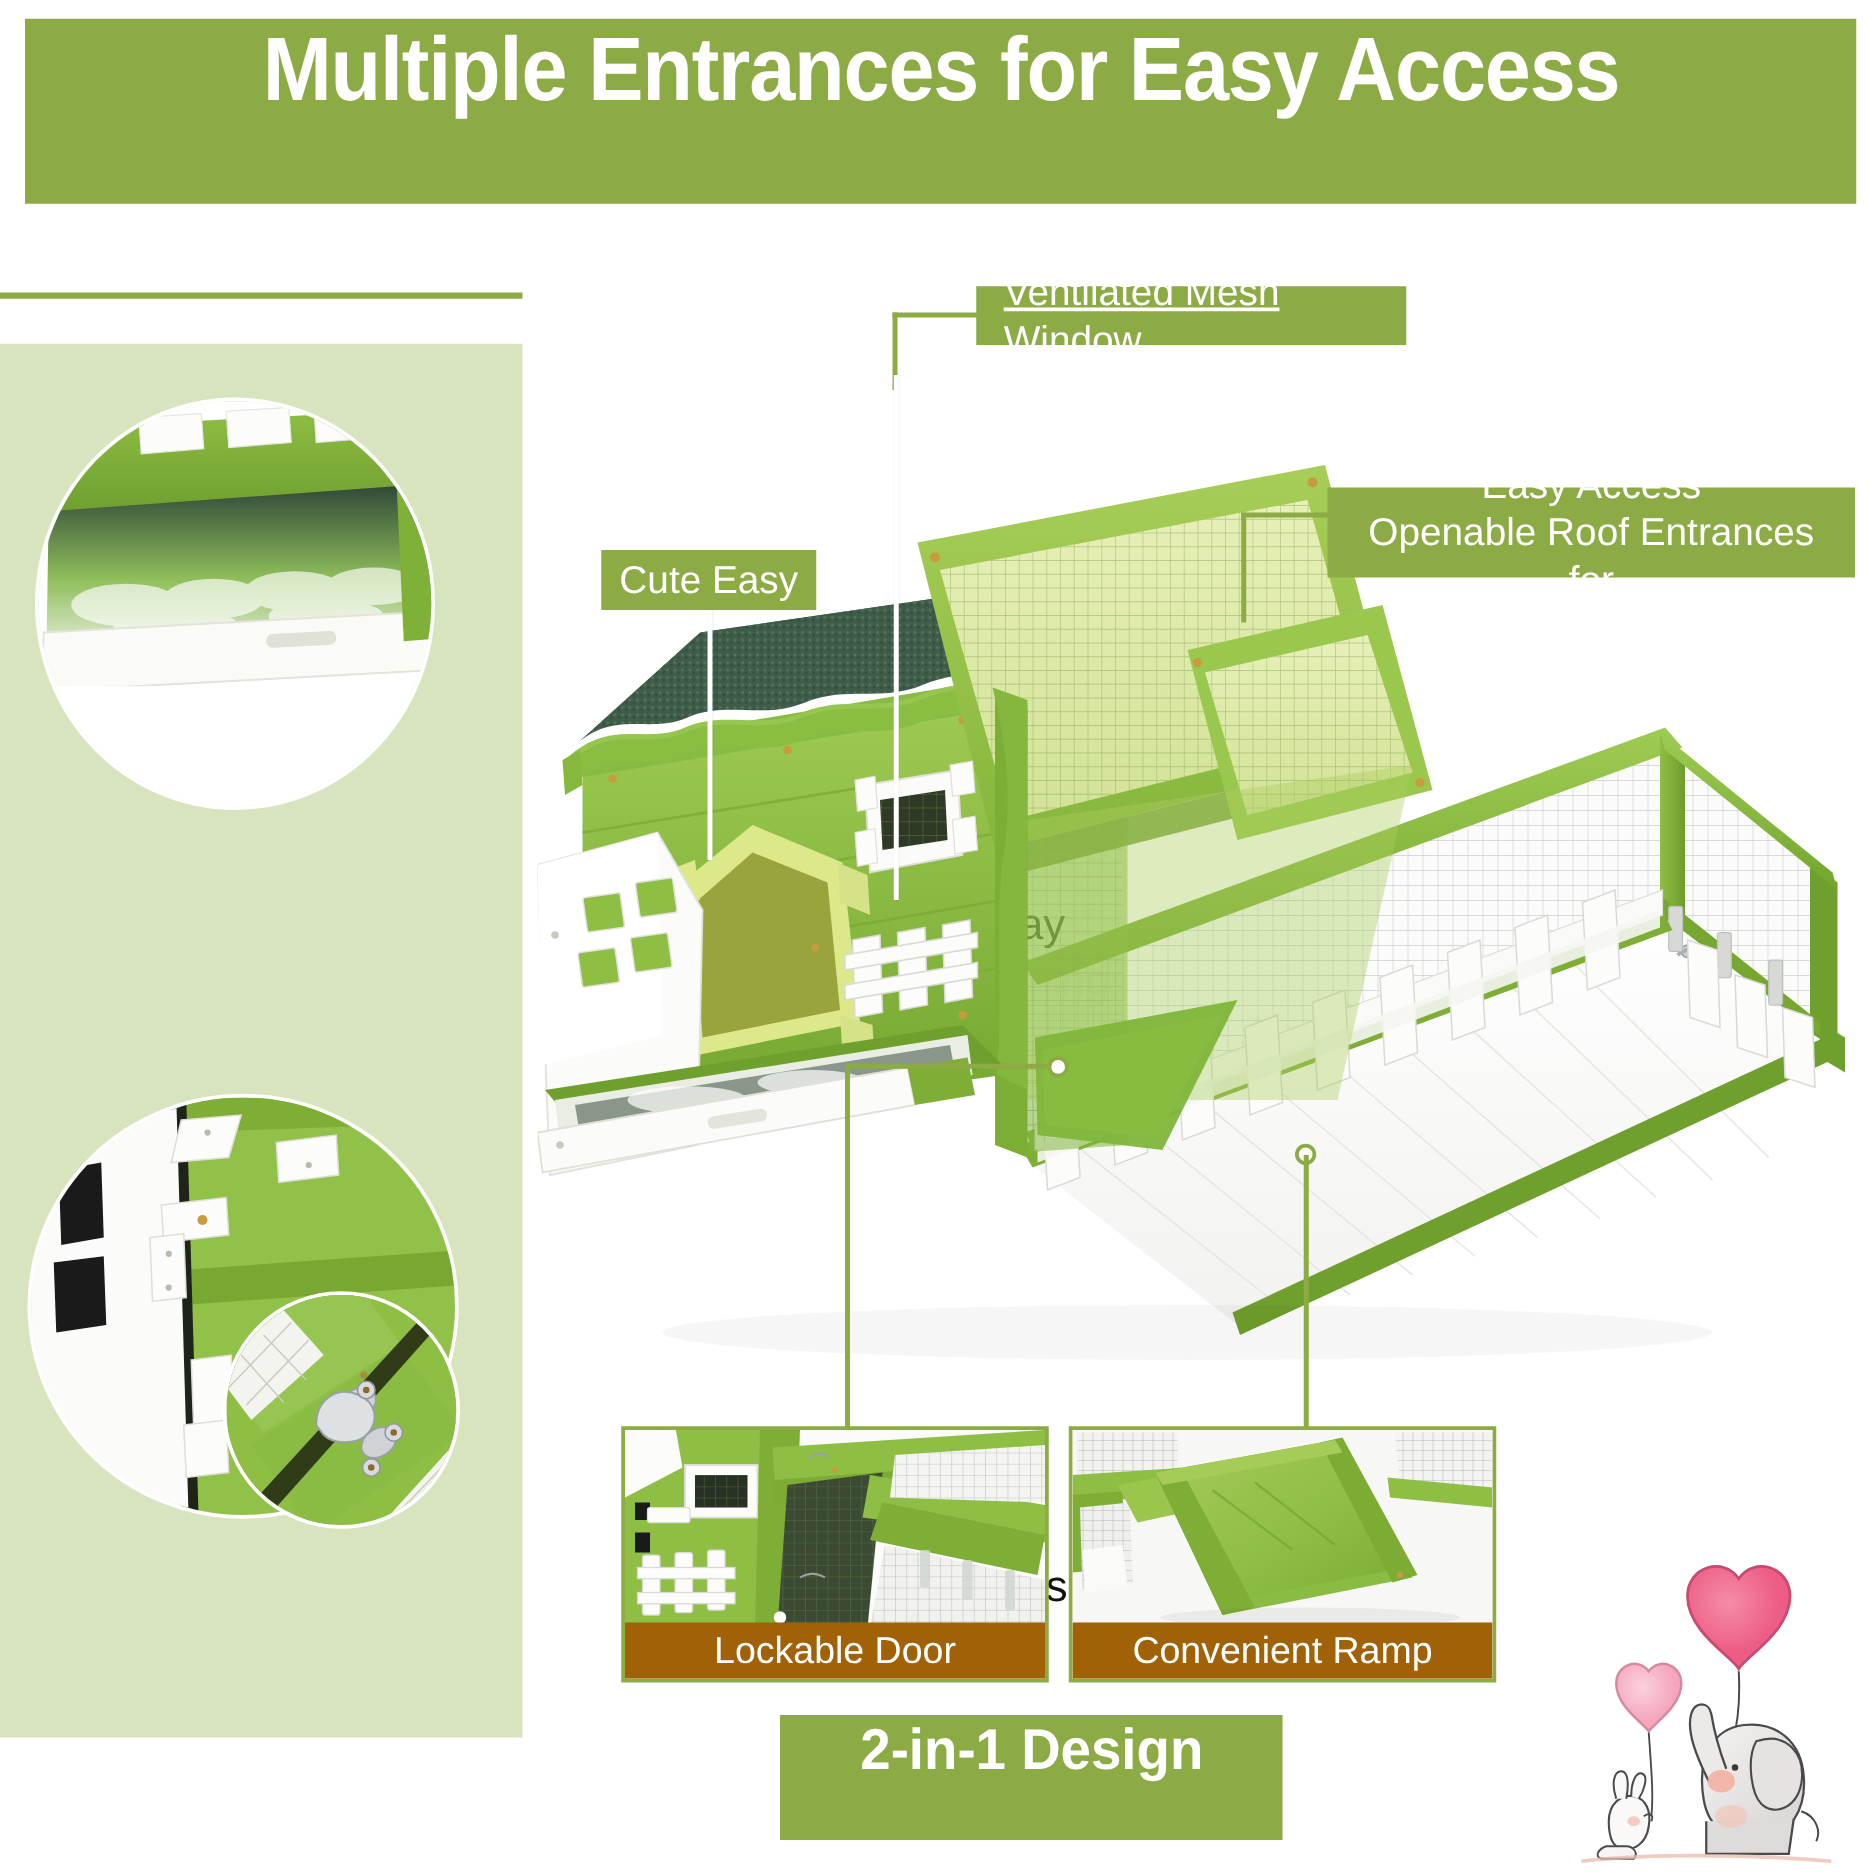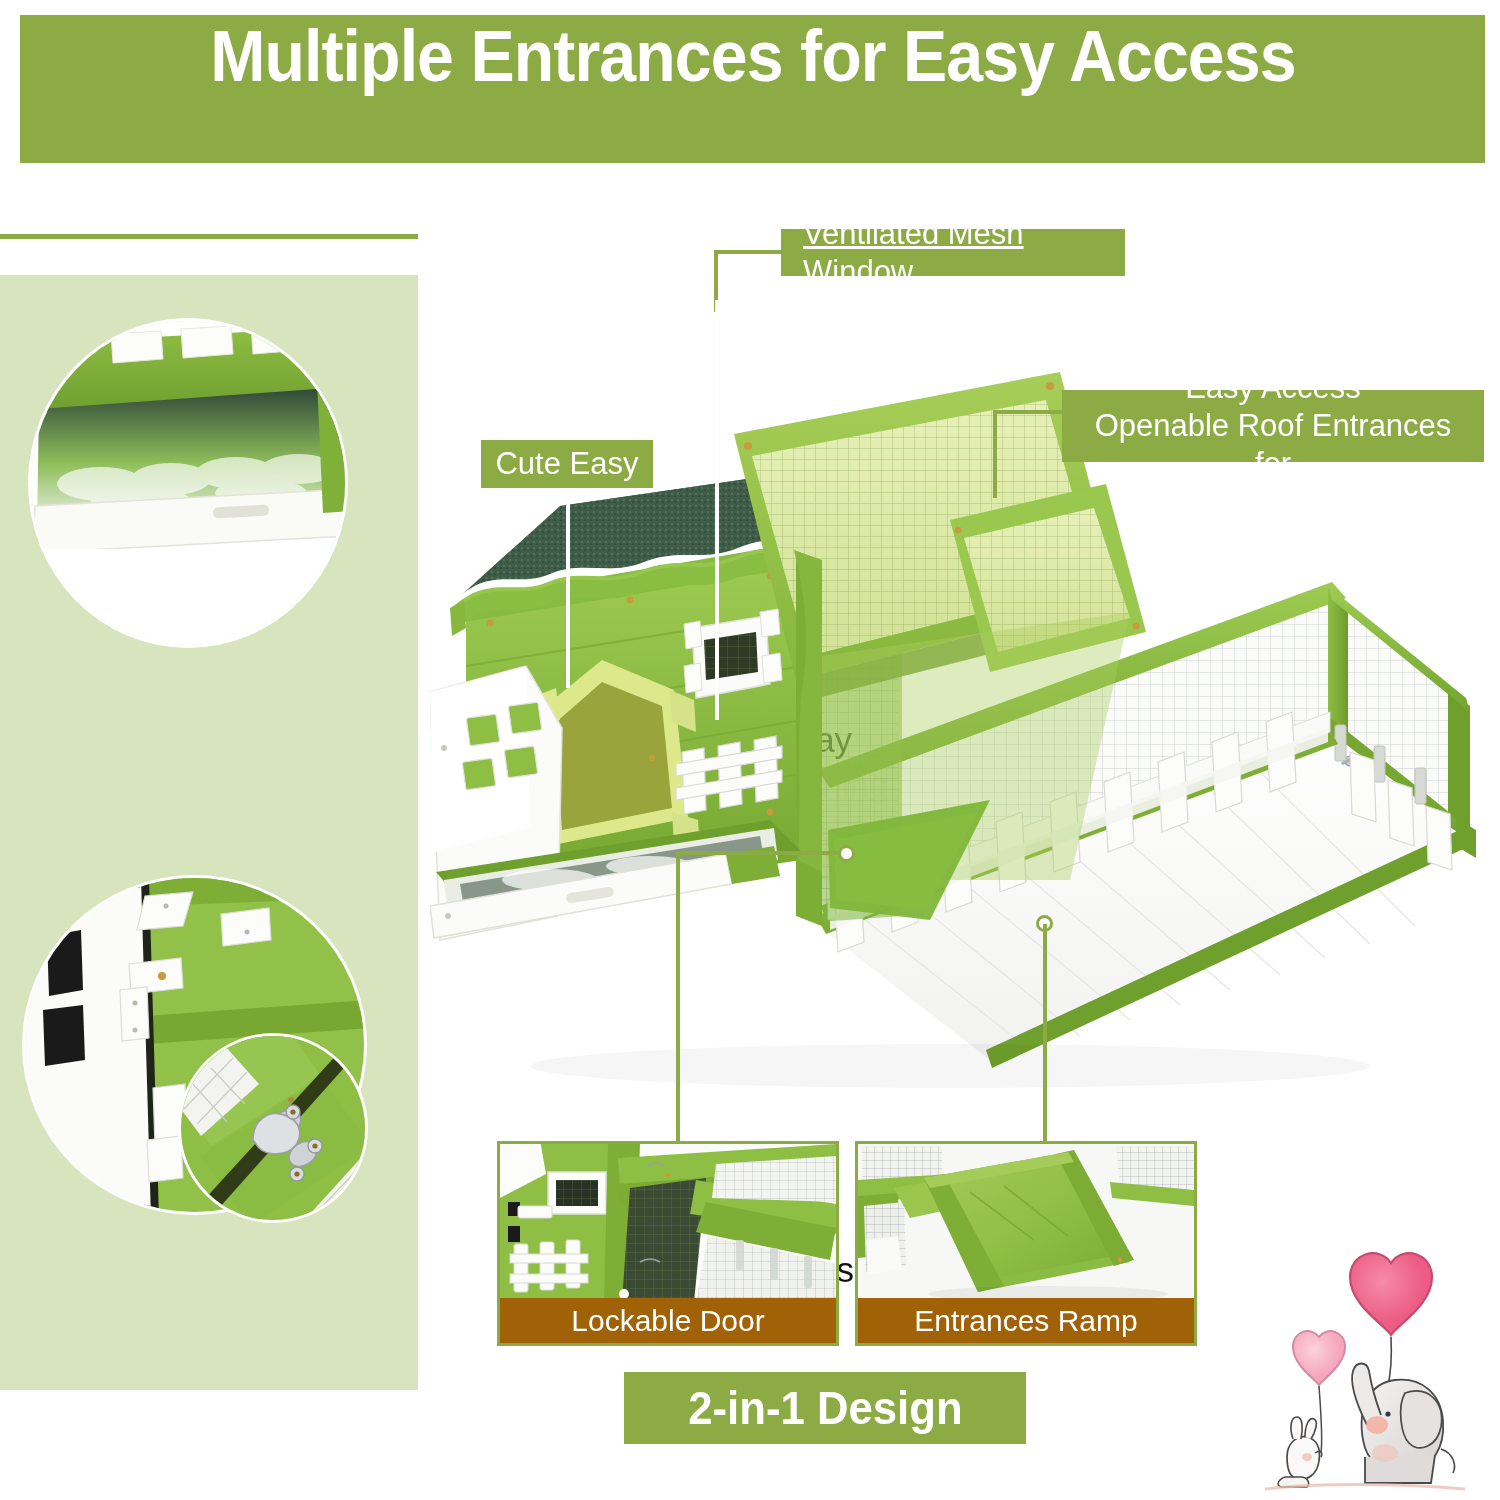--- a/index.html
+++ b/index.html
@@ -193,24 +193,23 @@
     width: 342px;
     height: 205px;
   }
 
   
   #bottom-banner {
     position: absolute;
     left: 624px;
     top: 1372px;
     width: 402px;
-    height: 72px;
+    height: 100px;
     background: #8CAB45;
     display: flex;
-    align-items: center;
     justify-content: center;
   }
   #bottom-banner-text {
     color: #ffffff;
     font-size: 46px;
     font-weight: bold;
     font-family: "Liberation Sans Narrow", "Liberation Sans", sans-serif;
     transform: scaleX(0.95);
     white-space: nowrap;
   }
@@ -747,21 +746,21 @@
       <path d="M66 34 L210 8 L216 18 L72 44 Z" fill="#A5CC59"></path>
 
       <path d="M258 2 L336 2 L336 52 L262 44 Z" fill="#F3F4F0"></path>
       <path d="M258 2 L336 2 L336 52 L262 44 Z" fill="url(#bp2mesh)"></path>
       <path d="M252 38 L336 46 L336 62 L254 54 Z" fill="#8FBE45"></path>
 
       <ellipse cx="190" cy="150" rx="120" ry="8" fill="#000000" opacity="0.05"></ellipse>
       <circle cx="262" cy="116" r="2.4" fill="#C79B3E"></circle>
     </svg>
   </div>
-  <div class="bottom-panel-label">Entrances Ramp</div>
+  <div class="bottom-panel-label">Convenient Ramp</div>
 </div>
 
 <div id="bottom-banner">
   <span id="bottom-banner-text">2-in-1 Design</span>
 </div>
 
 <div id="mascot">
   <svg width="250" height="270" viewBox="0 0 250 270" xmlns="http://www.w3.org/2000/svg">
     <defs>
       <radialGradient id="heartBig" cx="40%" cy="35%">

